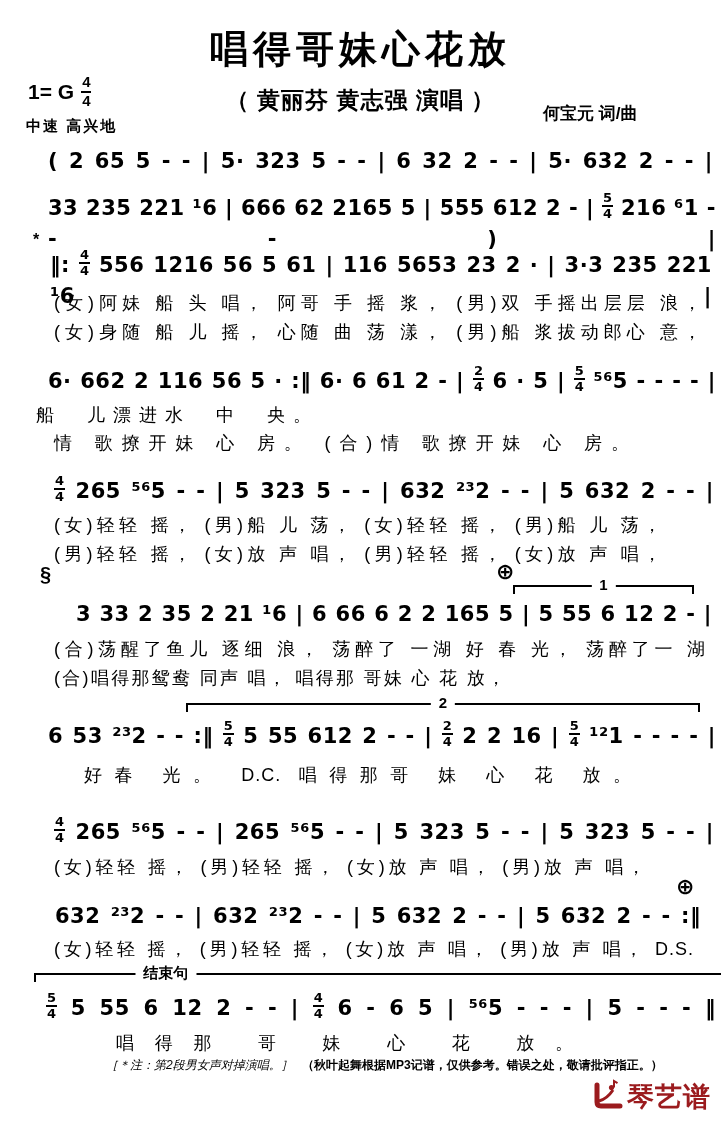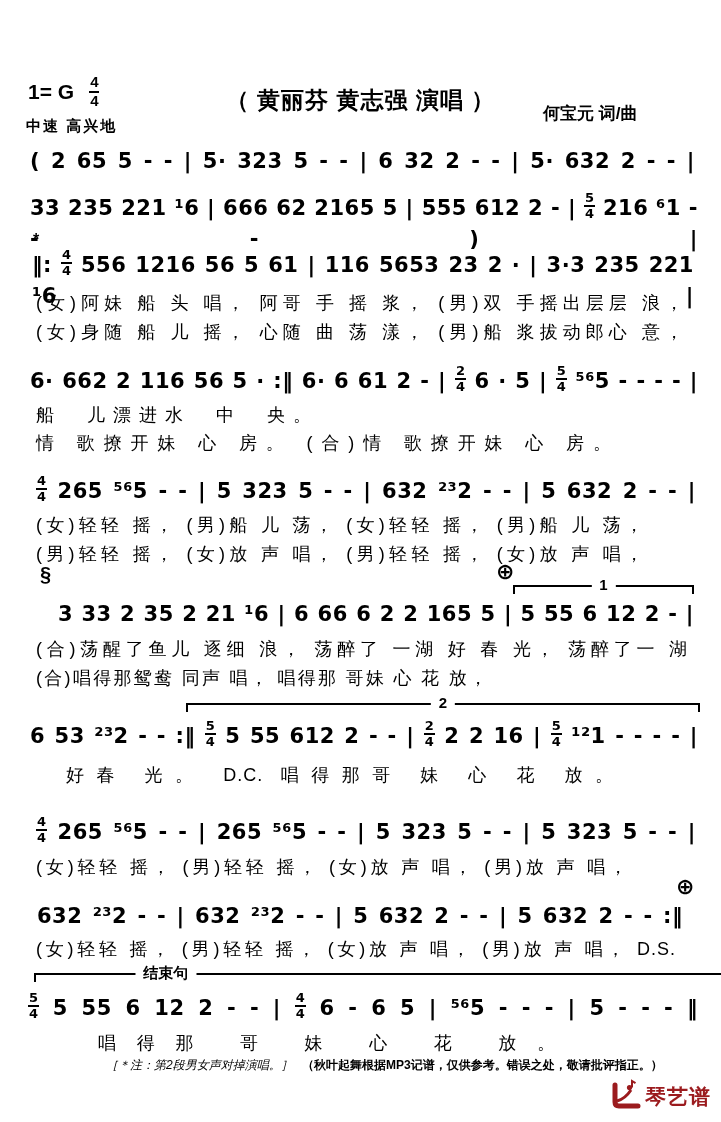--- a/index.html
+++ b/index.html
@@ -3,51 +3,52 @@
 <meta charset="utf-8">
 <style>
   html,body{margin:0;padding:0;background:#fff;}
   .page{position:relative;width:721px;height:1122px;background:#ffffff;color:#000;
         font-family:"Liberation Sans","DejaVu Sans",sans-serif;overflow:hidden;}
   .title{position:absolute;top:24px;left:0;width:721px;text-align:center;
          font-size:38px;font-weight:bold;letter-spacing:5px;}
   .subtitle{position:absolute;top:85px;left:0;width:721px;text-align:center;
             font-size:23px;font-weight:bold;letter-spacing:1px;}
   .credit{position:absolute;top:102px;left:543px;font-size:17px;font-weight:bold;}
-  .keyrow{position:absolute;top:74px;left:28px;display:flex;align-items:center;gap:15px;
+  .keyrow{position:absolute;top:74px;left:28px;display:flex;align-items:center;gap:7px;
           font-size:21px;font-weight:bold;}
   .tempo{position:absolute;top:117px;left:26px;font-size:15px;font-weight:bold;letter-spacing:2px;}
   .music{position:absolute;font-family:"DejaVu Sans","Liberation Sans",sans-serif;
          font-weight:bold;font-size:21px;line-height:30px;letter-spacing:0.5px;}
   .lyric{position:absolute;font-size:18px;line-height:25px;letter-spacing:1px;}
-  .spread{text-align:justify;text-align-last:justify;}
+  .spread{text-align:justify;text-align-last:justify;margin-left:18px;}
   .ls-wide{letter-spacing:8px;word-spacing:12px;}
   .ts{display:inline-flex;flex-direction:column;vertical-align:middle;position:relative;top:-3px;
       font-size:13px;line-height:1.1;font-weight:bold;letter-spacing:0;}
   .ts > span{text-align:center;padding:0 1px;}
   .ts > span:first-child{border-bottom:2px solid #000;}
   .marker{position:absolute;font-weight:bold;}
   .volta{position:absolute;height:9px;border-top:2px solid #000;}
   .volta::before,.volta::after{content:"";position:absolute;top:-2px;width:2px;height:9px;background:#000;}
   .volta::before{left:0;}
   .volta::after{right:0;}
   .vlabel{position:absolute;top:-11px;left:50%;transform:translateX(-50%);background:#fff;
           padding:0 8px;font-size:15px;font-weight:bold;line-height:18px;white-space:nowrap;}
   .endb .vlabel{left:19%;}
   .note-line{position:absolute;top:1057px;left:100px;font-size:12px;white-space:nowrap;margin-left:6px;}
   .note-line .n1{font-weight:normal;font-style:italic;}
   .note-line .n2{font-weight:bold;margin-left:6px;}
   .logo{position:absolute;top:1078px;right:10px;display:flex;align-items:center;gap:3px;}
-  .logo-text{font-size:21px;font-weight:bold;letter-spacing:1px;}
+  .logo-text{font-size:27px;font-weight:bold;letter-spacing:1px;}
 </style>
 </head>
 <body>
 
 <div class="page">
 
+  <div class="title">唱得哥妹心花放</div>
   <div class="subtitle">（ 黄丽芬 黄志强 演唱 ）</div>
   <div class="credit">何宝元 词/曲</div>
 
   <div class="keyrow">
     <span>1= G</span>
     <span class="ts" style="font-size:15px;top:0;">
       <span>4</span>
       <span>4</span>
     </span>
   </div>

